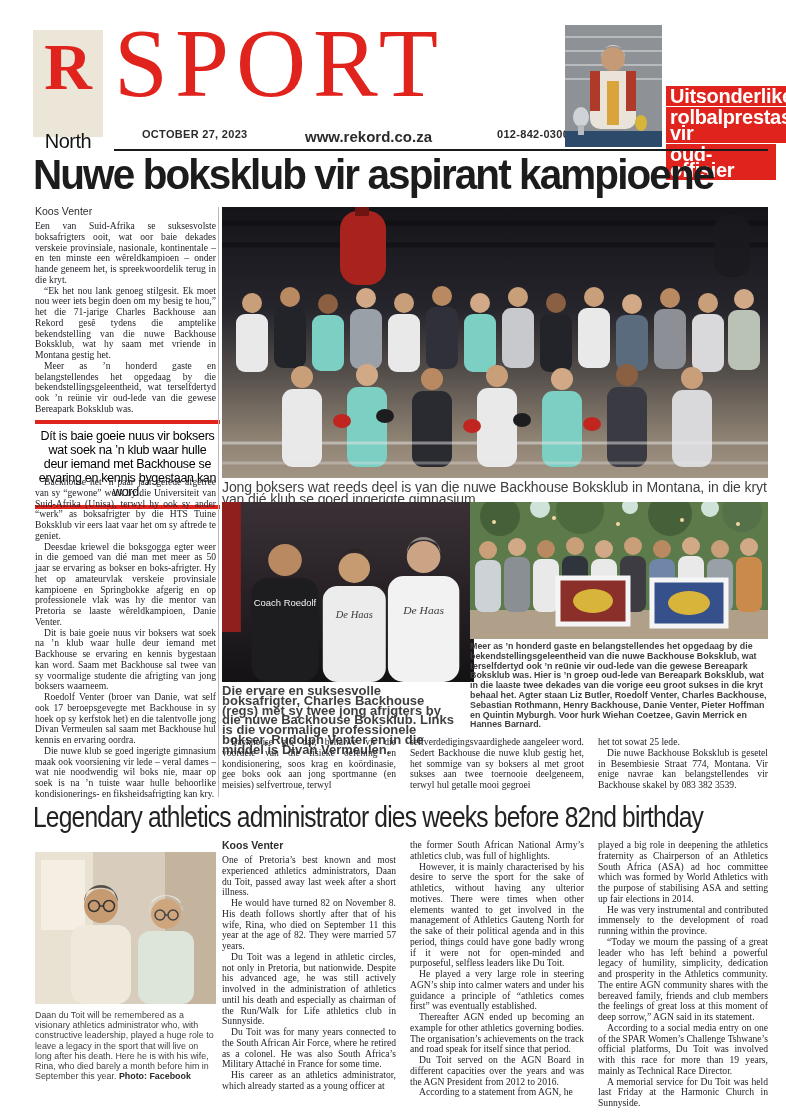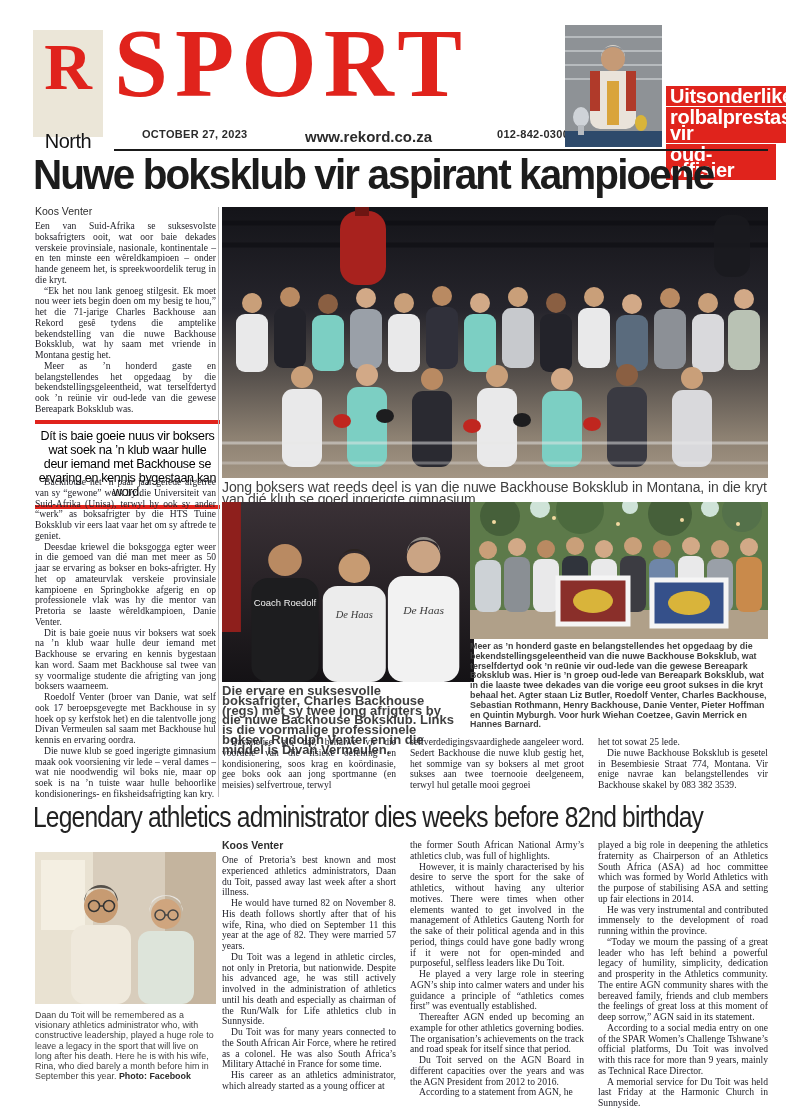--- a/index.html
+++ b/index.html
@@ -4,21 +4,21 @@
 <style>
   html,body{margin:0;padding:0;background:#888;}
   #page{position:relative;width:786px;height:1113px;background:#ffffff;margin:0 auto;overflow:hidden;
         font-family:"Liberation Serif",serif;color:#23232b;}
   .abs{position:absolute;}
   
   .logo-box{left:33px;top:30px;width:70px;height:107px;background:#ebe6d8;text-align:center;}
   .logo-r{font-family:"Liberation Serif",serif;font-weight:bold;color:#e0231c;font-size:66px;line-height:70px;display:block;margin-top:2px;}
   .logo-rule{width:46px;height:2px;background:#8b8b85;margin:2px auto 3px auto;}
   .logo-region{font-family:"Liberation Sans",sans-serif;font-size:20px;letter-spacing:-0.5px;color:#141414;display:block;margin-top:28px;}
-  .sport-title{left:114px;top:14px;font-family:"Liberation Serif",serif;font-weight:bold;color:#e0231c;
+  .sport-title{left:114px;top:14px;font-family:"Liberation Serif",serif;font-weight:normal;color:#e0231c;
                font-size:97px;line-height:100px;letter-spacing:7px;}
   .meta{font-family:"Liberation Sans",sans-serif;color:#2b2b2b;top:128px;}
   .meta.date{left:142px;font-size:11px;font-weight:bold;letter-spacing:0.3px;}
   .meta.site{left:305px;font-size:15px;font-weight:bold;}
   .meta.phone{left:497px;font-size:11px;font-weight:bold;letter-spacing:0.3px;}
   .header-rule{left:114px;top:149px;width:654px;height:2px;background:#1a1a1a;}
   .header-photo{left:565px;top:25px;width:97px;height:122px;}
   .promo{left:666px;top:86px;width:110px;}
   .promo span{display:table;background:#e0231c;color:#fff;font-family:"Liberation Sans",sans-serif;
               font-weight:bold;font-size:20px;line-height:16px;padding:2px 4px;margin-bottom:1px;letter-spacing:-0.3px;}
@@ -319,17 +319,17 @@
     <p>However, it is mainly characterised by his desire to serve the sport for the sake of athletics, without having any ulterior motives. There were times when other elements wanted to get involved in the management of Athletics Gauteng North for the sake of their political agenda and in this period, things could have gone badly wrong if it were not for open-minded and purposeful, selfless leaders like Du Toit.</p>
     <p>He played a very large role in steering AGN’s ship into calmer waters and under his guidance a principle of “athletics comes first” was eventually established.</p>
     <p>Thereafter AGN ended up becoming an example for other athletics governing bodies. The organisation’s achievements on the track and road speak for itself since that period.</p>
     <p>Du Toit served on the AGN Board in different capacities over the years and was the AGN President from 2012 to 2016.</p>
     <p>According to a statement from AGN, he</p>
   </div>
   <div class="abs bodytext col3">
     <p class="flush">played a big role in deepening the athletics fraternity as Chairperson of an Athletics South Africa (ASA) ad hoc committee which was formed by World Athletics with the purpose of stabilising ASA and setting up fair elections in 2014.</p>
     <p>He was very instrumental and contributed immensely to the development of road running within the province.</p>
     <p>“Today we mourn the passing of a great leader who has left behind a powerful legacy of humility, simplicity, dedication and prosperity in the Athletics community. The entire AGN community shares with the bereaved family, friends and club members the feelings of great loss at this moment of deep sorrow,” AGN said in its statement.</p>
-    <p>According to a social media entry on one of the SPAR Women’s Challenge Tshwane’s official platforms, Du Toit was involved with this race for more than 9 years, mainly as Technical Race Director.</p>
+    <p>According to a social media entry on one of the SPAR Women’s Challenge Tshwane’s official platforms, Du Toit was involved with this race for more than 19 years, mainly as Technical Race Director.</p>
     <p>A memorial service for Du Toit was held last Friday at the Harmonic Church in Sunnyside.</p>
   </div>
 
 </div>
 
 </body></html>

